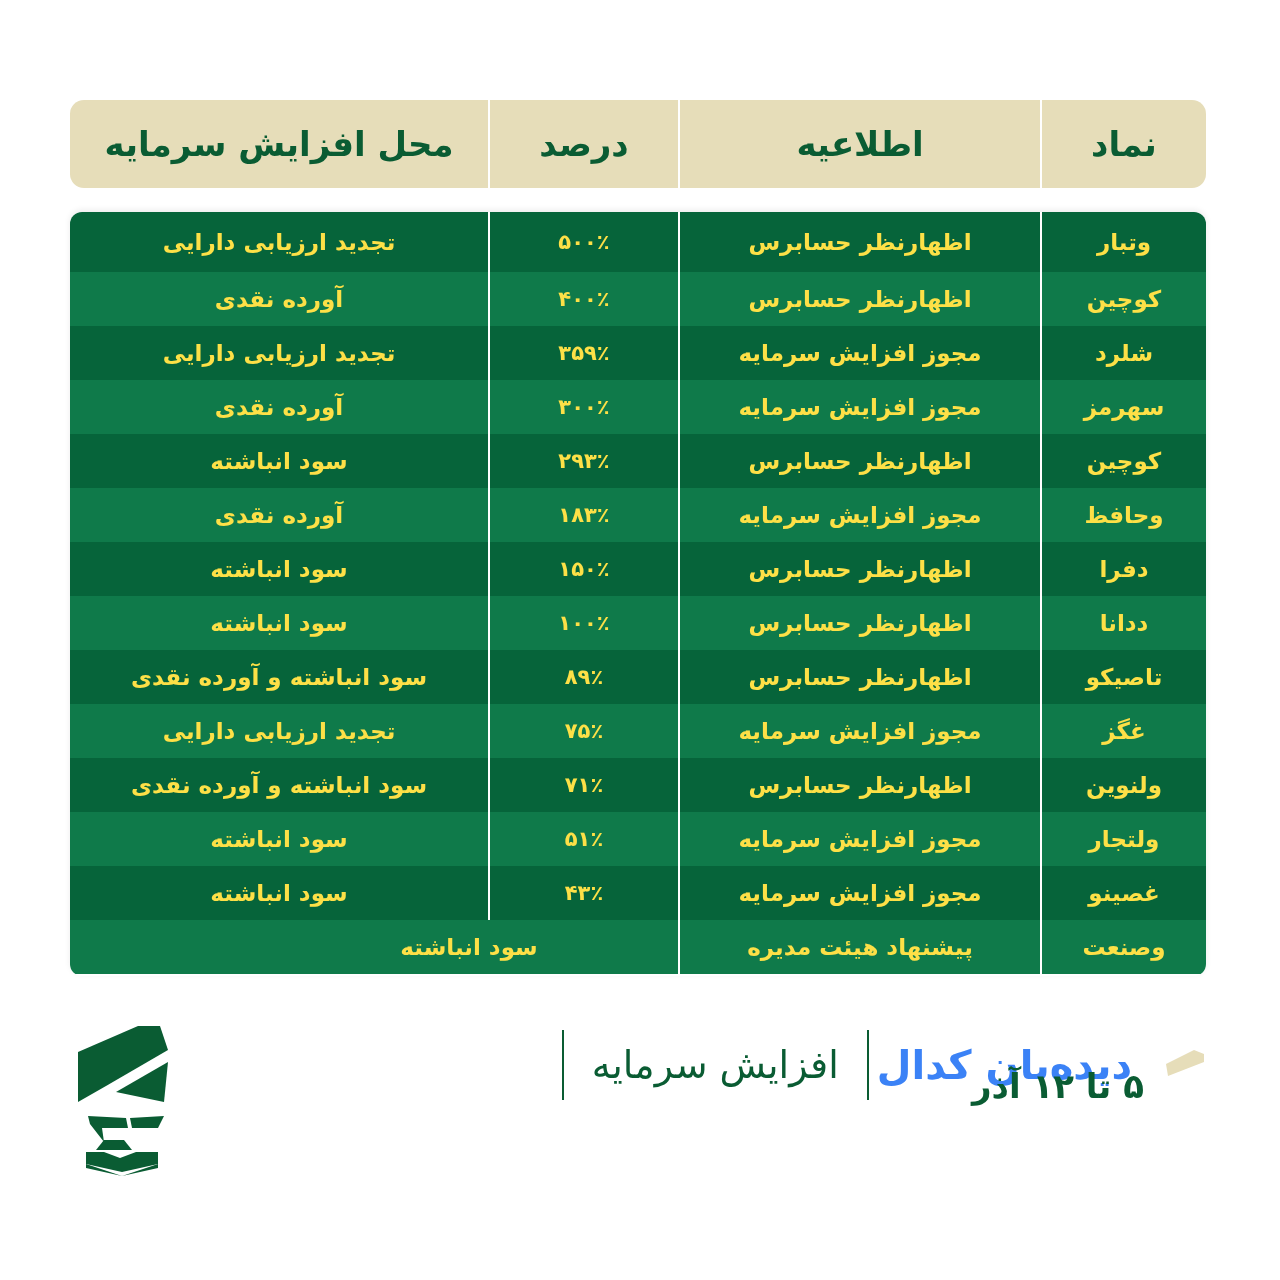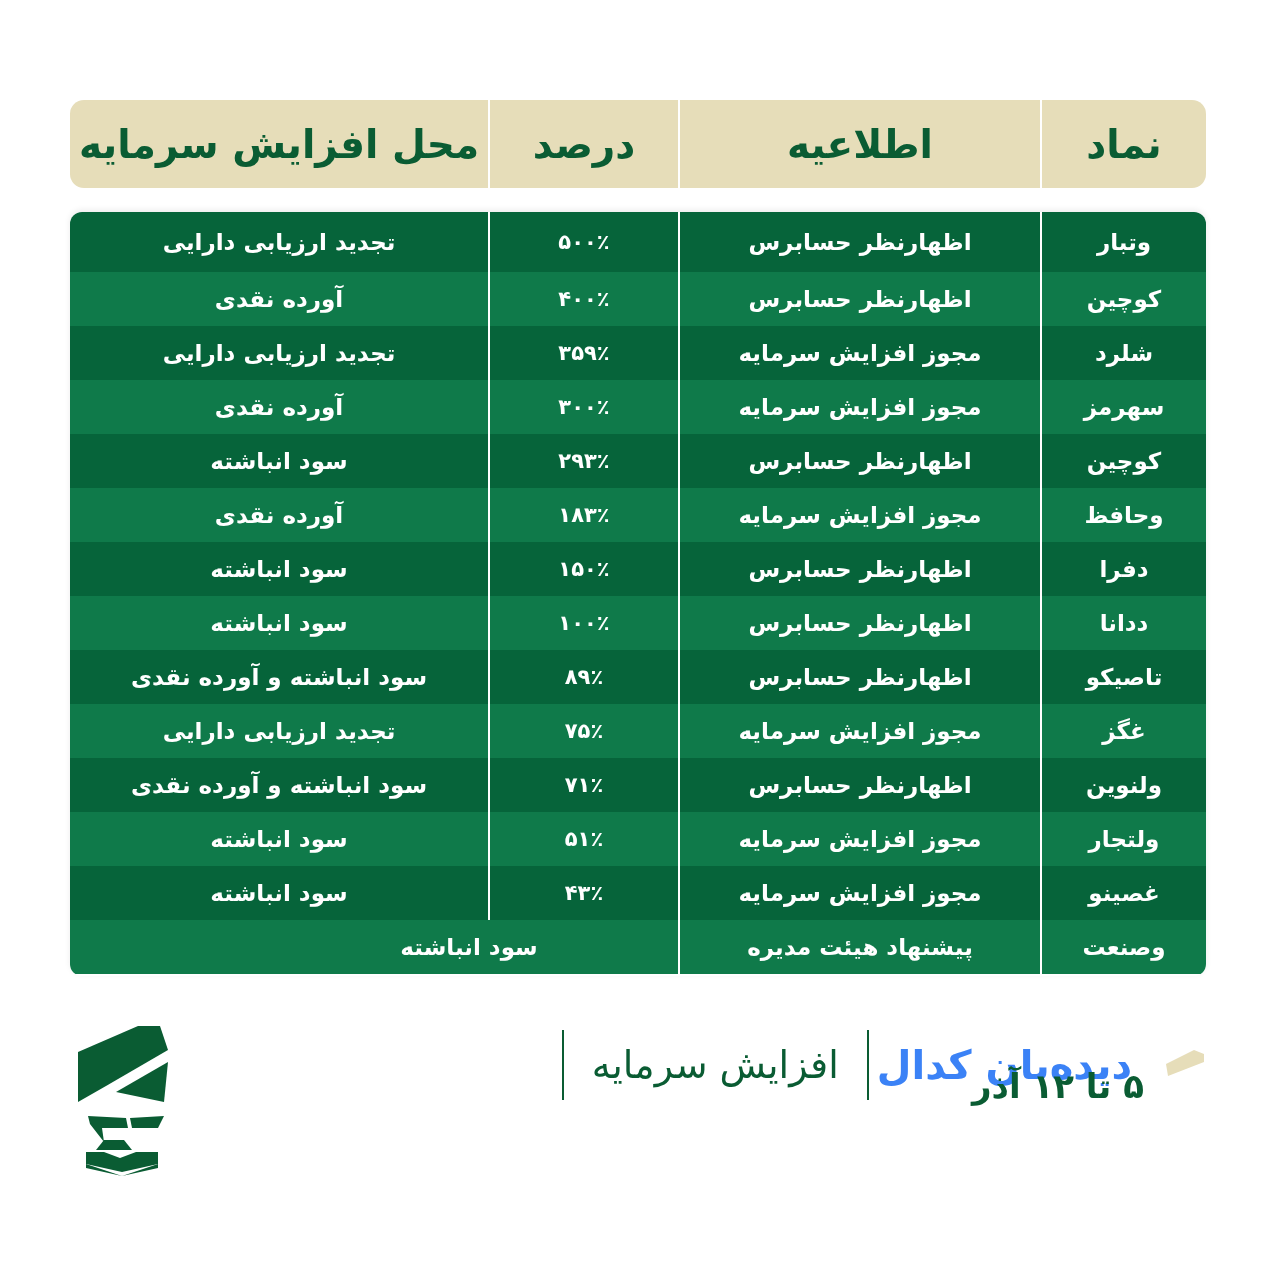--- a/index.html
+++ b/index.html
@@ -23,22 +23,22 @@
   .table-body .grid-row.light { background: #0f7a4a; }
   .cell {
     display: flex; align-items: center; justify-content: center;
     box-sizing: border-box; text-align: center; white-space: nowrap;
   }
   .c-symbol { width: 164px; }
   .c-notice { width: 364px; border-right: 2px solid #ffffff; border-left: 2px solid #ffffff; }
   .c-percent { width: 190px; border-left: 2px solid #ffffff; }
   .c-source { width: 418px; }
   .header-bar .c-notice, .header-bar .c-percent { border-color: #ffffff; }
-  .hcell { color: #0a5c33; font-weight: bold; font-size: 39px; }
-  .bcell { color: #ffffff; font-weight: bold; font-size: 23px; }
+  .hcell { color: #0a5c33; font-weight: bold; font-size: 34px; }
+  .bcell { color: #fde047; font-weight: bold; font-size: 23px; }
   .pct { font-size: 21px; }
 
   .footer-title {
     position: absolute; top: 1030px; right: 148px; height: 70px;
     display: flex; align-items: center; direction: rtl;
   }
   .brand { color: #3b82f6; font-weight: bold; font-size: 40px; }
   .vsep { width: 2px; height: 70px; background: #0a5c33; margin: 0 8px; }
   .subject { color: #0a5c33; font-size: 38px; font-weight: normal; margin: 0 20px; }
   .date-line {

